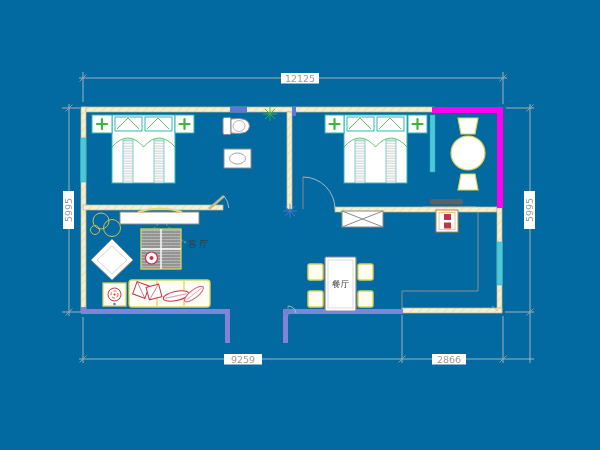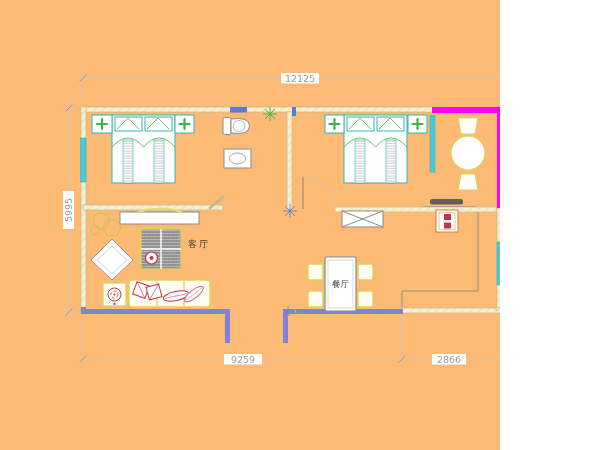--- a/index.html
+++ b/index.html
@@ -1,17 +1,17 @@
 <!DOCTYPE html>
 <html><head>
 <meta charset="utf-8">
 <style>
   html,body { margin:0; padding:0; background:#ffffff; }
   .canvas {
-    position:relative; width:500px; height:450px; background:#fdba74;
+    position:relative; width:600px; height:450px; background:#0369a1;
     font-family:"DejaVu Sans", sans-serif; overflow:hidden;
   }
   svg { display:block; }
   .dimtxt { font-size:9.5px; fill:#9a9a9a; font-family:"DejaVu Sans", sans-serif; }
   .roomlabel { font-size:9px; fill:#3a3a3a; font-family:"DejaVu Sans", sans-serif; letter-spacing:2px; }
   .tablelabel { font-size:8.5px; fill:#3a3a3a; font-family:"DejaVu Sans", sans-serif; }
 </style>
 </head>
 <body>
 

